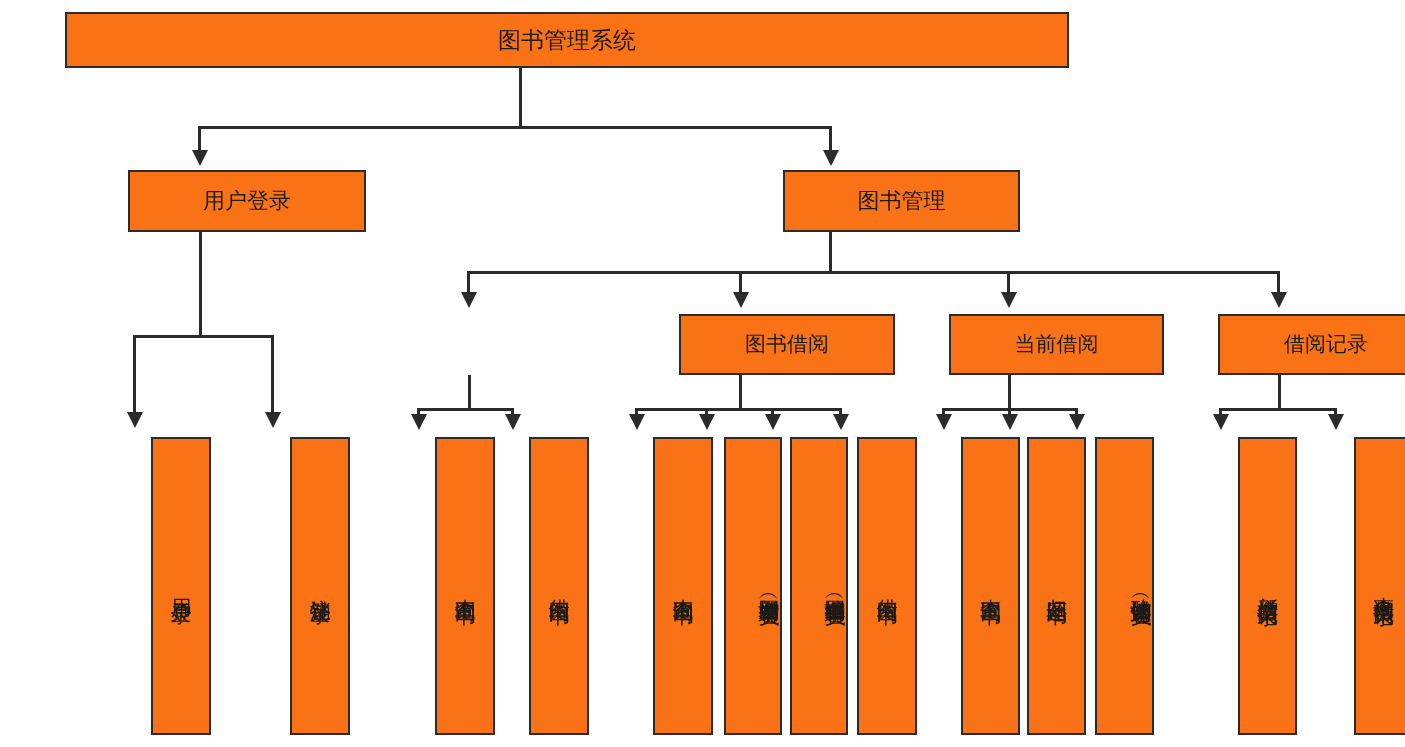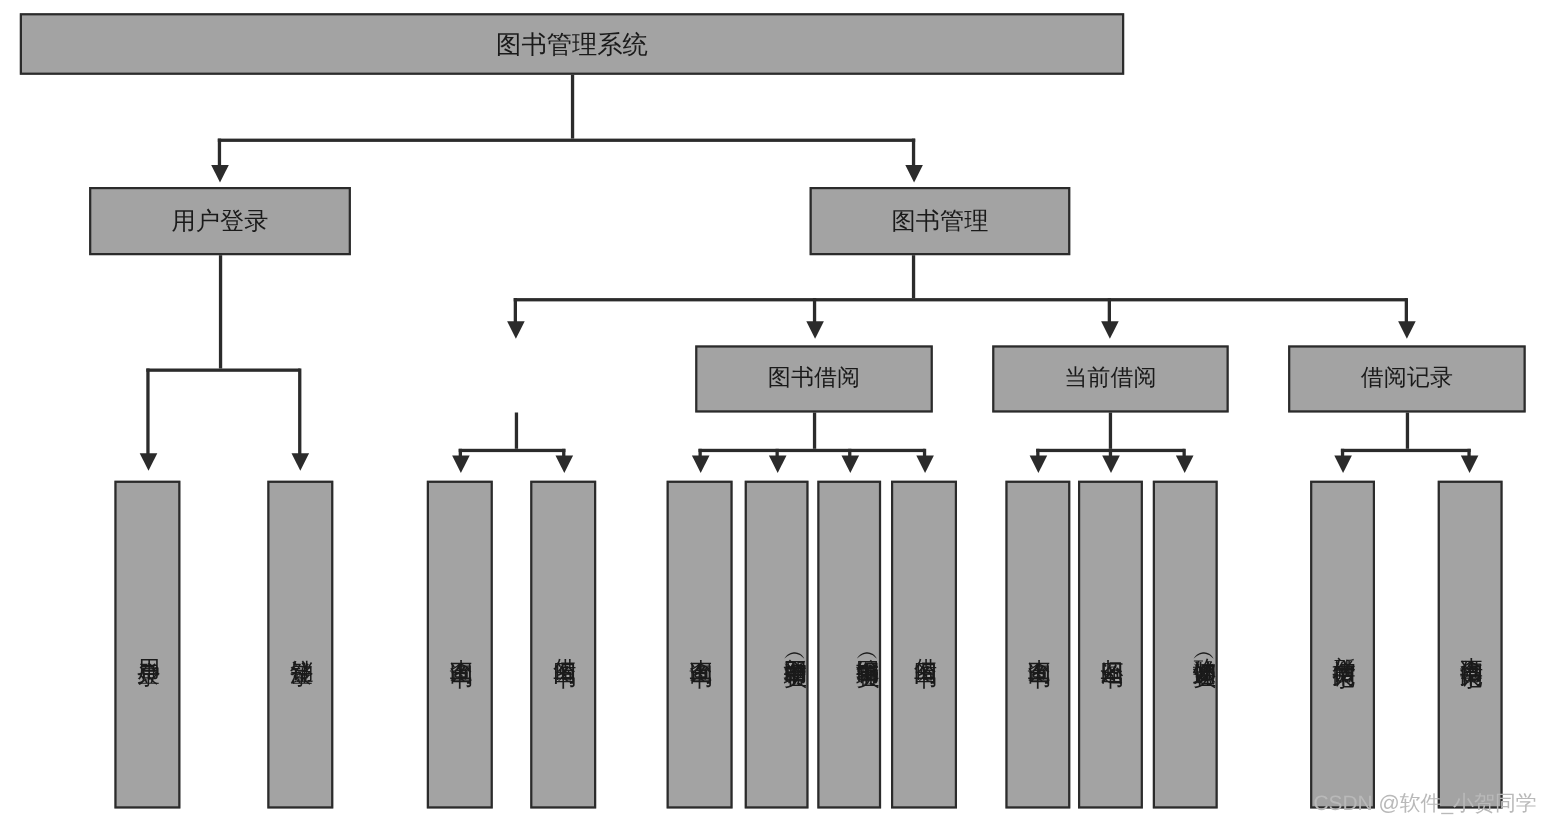--- a/index.html
+++ b/index.html
@@ -14,26 +14,27 @@
     width:1405px;
     height:747px;
     background:#ffffff;
     overflow:hidden;
   }
   
   .node{
     position:absolute;
     box-sizing:border-box;
     border:2px solid #2b2b2b;
-    background:#a3a3a3;
+    background:#f97316;
     display:flex;
     align-items:center;
     justify-content:center;
     text-align:center;
     line-height:1.08;
+    margin-left:47px;
   }
   .node.root{font-size:23px;}
   .node.lvl2{font-size:22px;}
   .node.lvl3{font-size:21px;}
   .node.leaf{
     font-size:21px;
     writing-mode:vertical-rl;
     text-orientation:upright;
     letter-spacing:2px;
     padding:6px 0;
@@ -204,15 +205,14 @@
     <span class="lbl">确认归还（管理员）</span>
   </div>
 
   <div class="node leaf" style="left:1191px;top:437px;width:59px;height:298px;">
     <span class="lbl">新增借阅记录</span>
   </div>
   <div class="node leaf" style="left:1307px;top:437px;width:59px;height:298px;">
     <span class="lbl">查询借阅记录</span>
   </div>
 
-  <div id="watermark">CSDN @软件_小贺同学</div>
 
 </div>
 
 </body></html>

